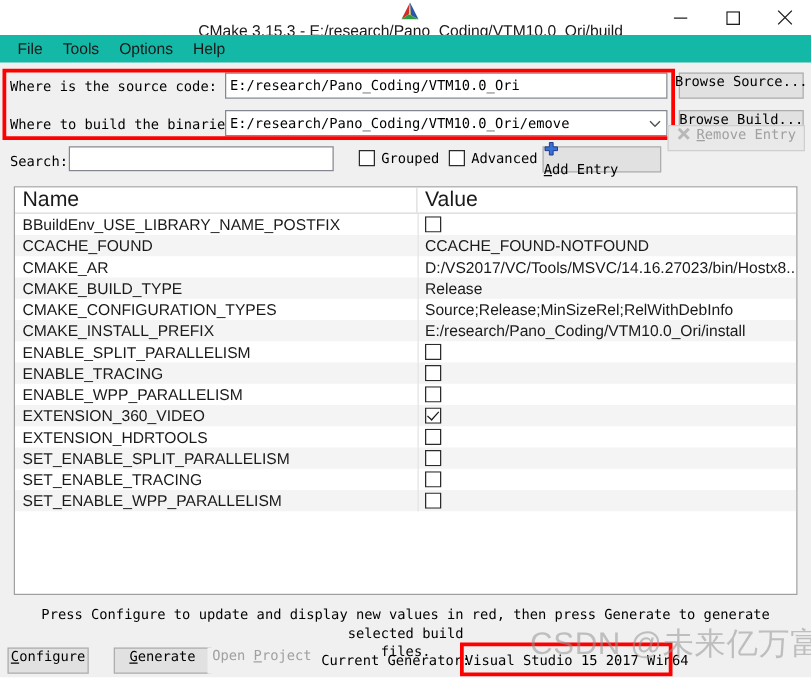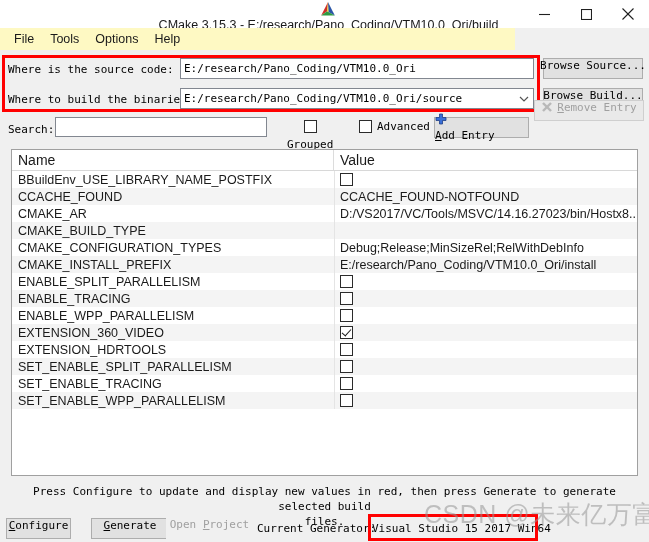--- a/index.html
+++ b/index.html
@@ -53,22 +53,22 @@
     align-items: center;
     justify-content: center;
     color: #202020;
   }
   .win-btn svg { display: block; }
 
   
   .menubar {
     position: absolute;
     left: 0; top: 28px;
-    width: 515px; height: 22px;
-    background: #fef9c3;
+    width: 649px; height: 22px;
+    background: #14b8a6;
     display: flex;
     align-items: center;
     padding-left: 6px;
     box-sizing: border-box;
   }
   .menu-item {
     font-size: 12.5px;
     color: #1a1a1a;
     padding: 2px 8px;
     white-space: nowrap;
@@ -180,21 +180,21 @@
     overflow: hidden;
   }
   .thead {
     height: 20px;
     display: flex;
     background: #ffffff;
     border-bottom: 1px solid #d8d8d8;
     position: relative;
   }
   .th {
-    font-size: 14px;
+    font-size: 17px;
     color: #1a1a1a;
     display: flex;
     align-items: center;
     padding-left: 6px;
     box-sizing: border-box;
     font-family: "Liberation Sans", sans-serif;
   }
   .th.name { width: 322px; border-right: 1px solid #dcdcdc; }
   .th.value { flex: 1; }
   .trow {
@@ -294,39 +294,39 @@
     <span>E:/research/Pano_Coding/VTM10.0_Ori</span>
   </div>
   <div class="btn" style="left:543px; top:58px; width:100px; height:21px;">
     <span>Browse Source...</span>
   </div>
 
   <div class="pathrow" style="left:8px; top:88px;">
     <span class="path-label">Where to build the binaries:</span>
   </div>
   <div class="path-input" style="left:180px; top:88px; width:354px;">
-    <span>E:/research/Pano_Coding/VTM10.0_Ori/source</span>
+    <span>E:/research/Pano_Coding/VTM10.0_Ori/emove</span>
     <span class="combo-arrow">
       <svg width="10" height="10" viewBox="0 0 10 10">
           <polyline points="1,3 5,7 9,3" fill="none" stroke="#555" stroke-width="1.2"></polyline>
         </svg>
     </span>
   </div>
   <div class="btn" style="left:543px; top:88px; width:100px; height:21px;">
     <span>Browse Build...</span>
   </div>
 
   <div class="redbox" style="left:2px; top:55px; width:538px; height:57px;"></div>
 
   <div class="pathrow" style="left:8px; top:118px;">
     <span class="path-label">Search:</span>
   </div>
   <input class="search-input mono" style="left: 55px; top: 117px; width: 212px; height: 20px; padding-left: 3px;" value="" placeholder="">
 
-  <div class="cbox-wrap" style="left:287px; top:120px;flex-direction:column;">
+  <div class="cbox-wrap" style="left:287px; top:120px;">
     <span class="cbox"></span>
     <span class="mono">Grouped</span>
   </div>
 
   <div class="cbox-wrap" style="left:359px; top:120px;">
     <span class="cbox"></span>
     <span class="mono">Advanced</span>
   </div>
 
   <div class="btn" style="left:434px; top:117px; width:95px; height:21px; gap:4px;flex-direction:column;">
@@ -366,25 +366,26 @@
           <div class="td value">CCACHE_FOUND-NOTFOUND</div>
           <div class="vsep"></div>
         </div>
         <div class="trow">
           <div class="td name">CMAKE_AR</div>
           <div class="td value">D:/VS2017/VC/Tools/MSVC/14.16.27023/bin/Hostx8...</div>
           <div class="vsep"></div>
         </div>
         <div class="trow alt">
           <div class="td name">CMAKE_BUILD_TYPE</div>
+          <div class="td value">Release</div>
           <div class="vsep"></div>
         </div>
         <div class="trow">
           <div class="td name">CMAKE_CONFIGURATION_TYPES</div>
-          <div class="td value">Debug;Release;MinSizeRel;RelWithDebInfo</div>
+          <div class="td value">Source;Release;MinSizeRel;RelWithDebInfo</div>
           <div class="vsep"></div>
         </div>
         <div class="trow alt">
           <div class="td name">CMAKE_INSTALL_PREFIX</div>
           <div class="td value">E:/research/Pano_Coding/VTM10.0_Ori/install</div>
           <div class="vsep"></div>
         </div>
         <div class="trow">
           <div class="td name">ENABLE_SPLIT_PARALLELISM</div>
           <div class="td value">

